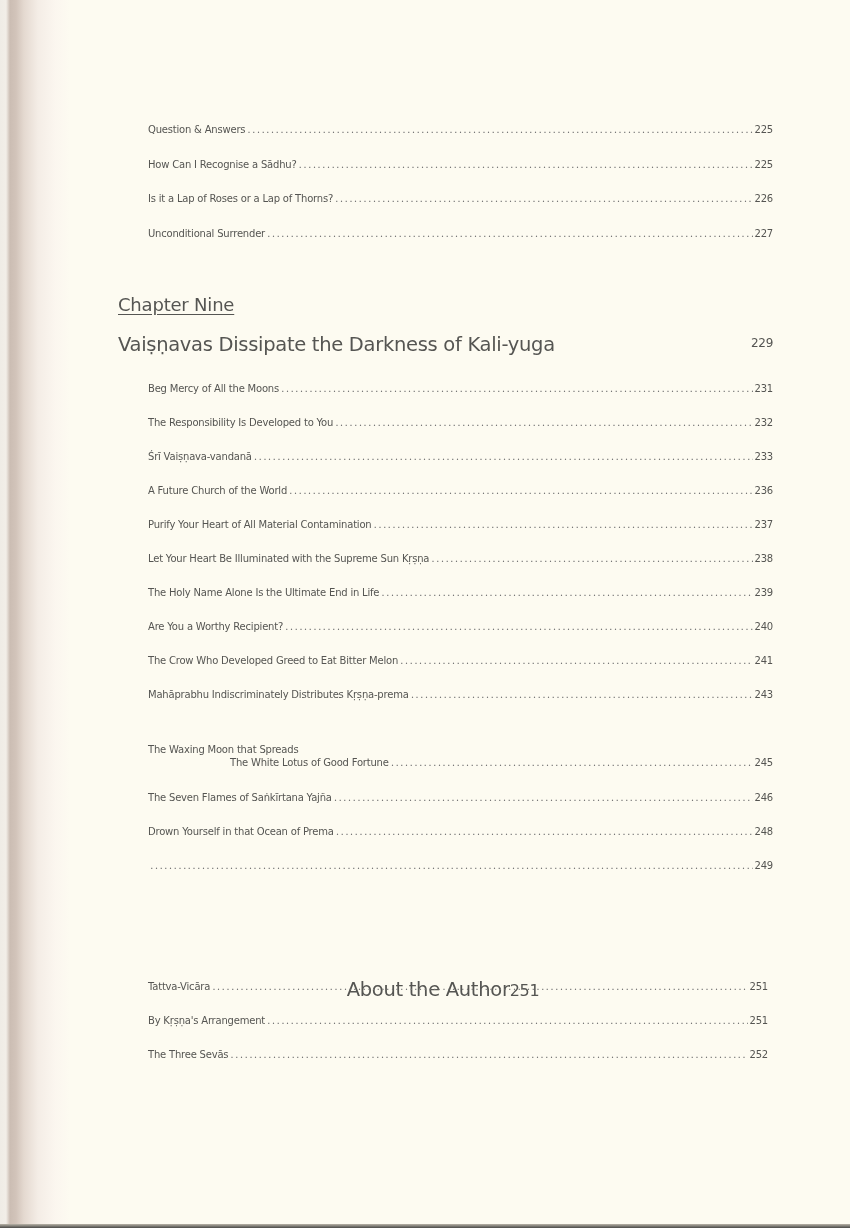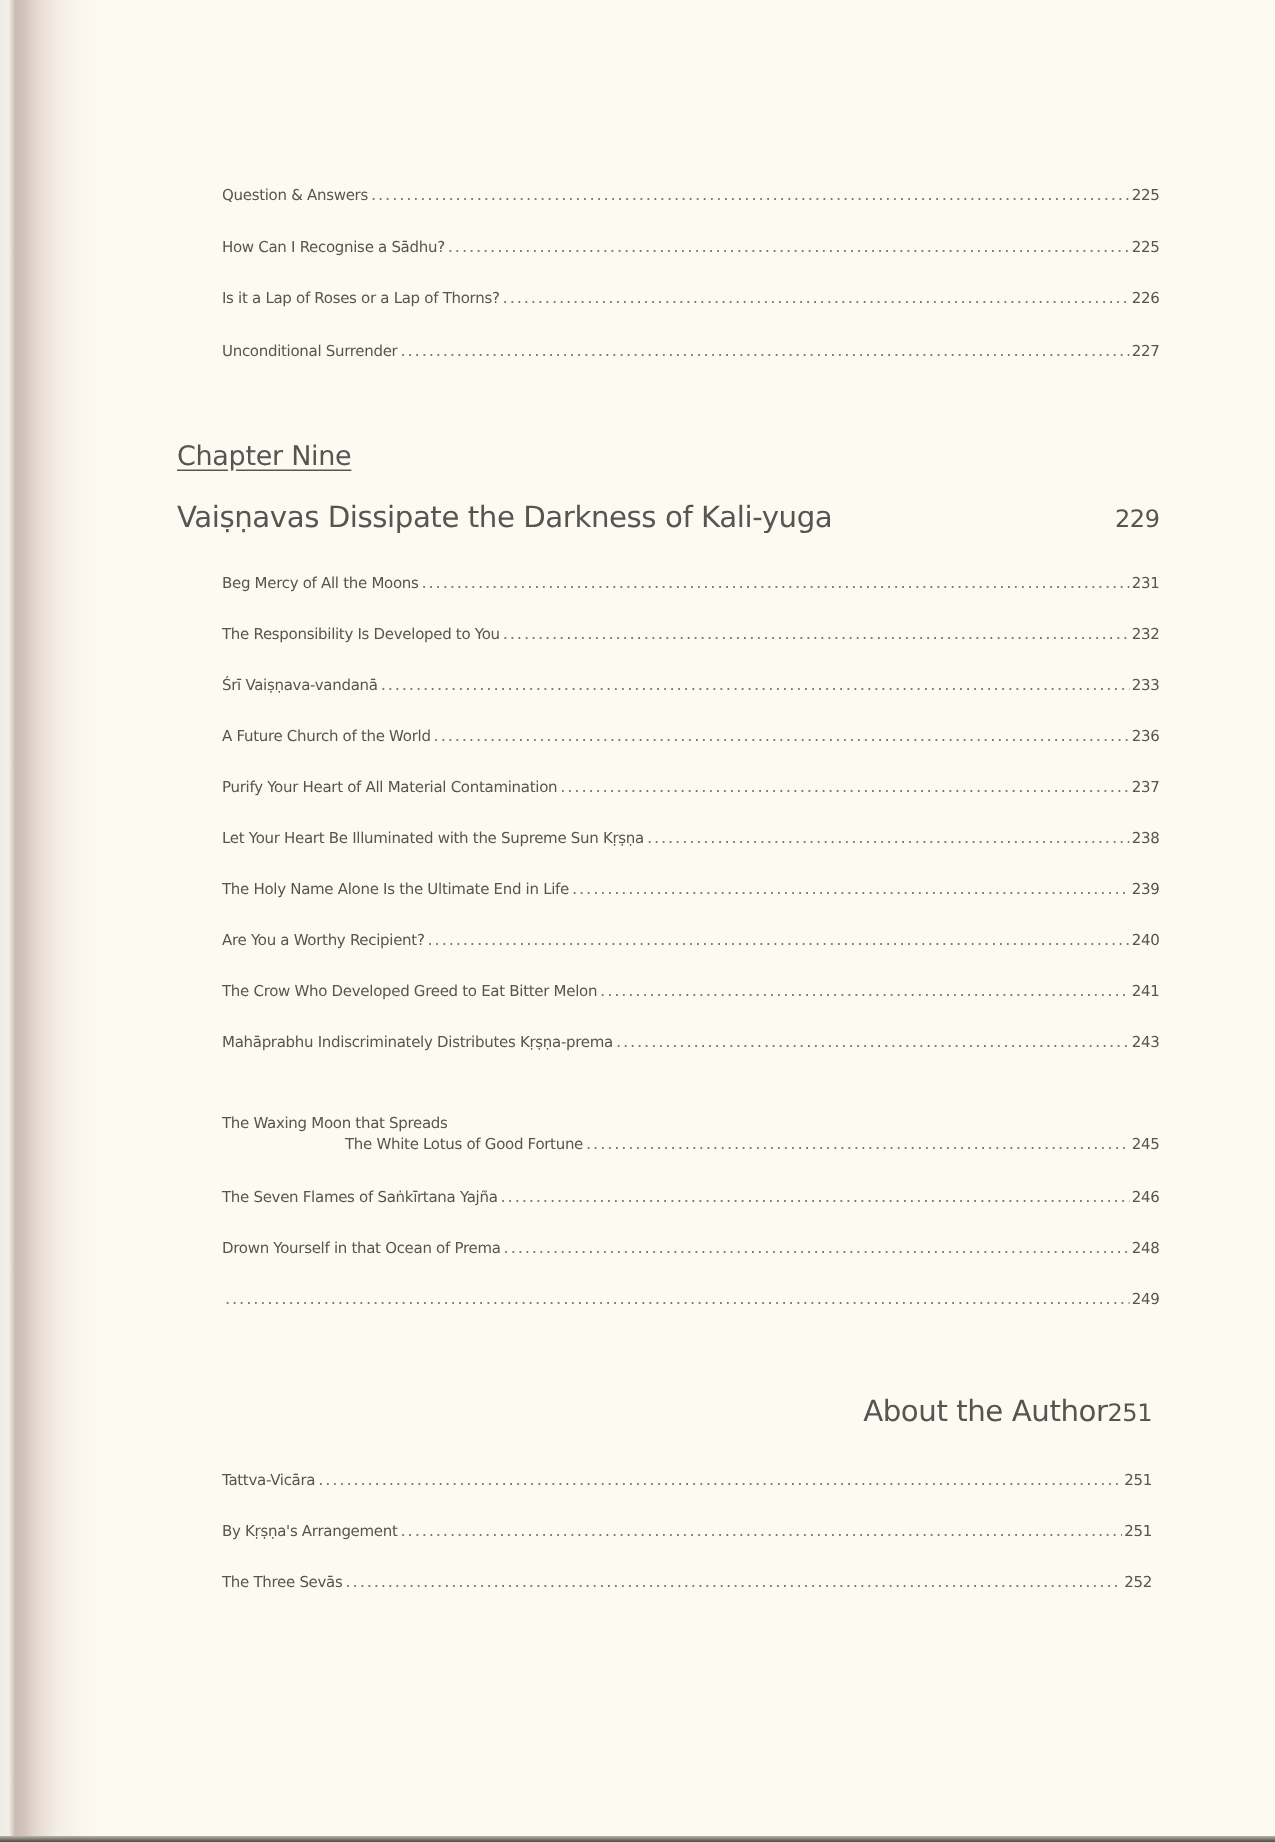--- a/index.html
+++ b/index.html
@@ -34,24 +34,24 @@
   .row .p { flex: 0 0 auto; }
   .row.sub2 { left: 230px; width: 543px; justify-content: flex-end; }
   .chapter-label {
     position: absolute; left: 118px; top: 294px; font-size: 18px;
     text-decoration: underline; text-underline-offset: 3px; letter-spacing: -0.2px;
   }
   .chapter-title {
     position: absolute; left: 118px; top: 333px; width: 655px; font-size: 19.5px;
     display: flex; justify-content: space-between; letter-spacing: -0.3px; gap: 20px;
   }
-  .chapter-title .p { font-size: 16px; padding-top: 3px; }
+  .chapter-title .p { font-size: 12px; padding-top: 3px; }
   .section-title {
-    position: absolute; left: 118px; top: 929px; width: 650px; font-size: 19.5px;
-    display: flex; justify-content: flex-end; letter-spacing: -0.3px;
+    position: absolute; left: 118px; top: 978px; width: 650px; font-size: 19.5px;
+    display: flex; justify-content: center; letter-spacing: -0.3px;
   }
   .section-title .p { font-size: 16px; padding-top: 3px; }
 </style>
 </head>
 <body>
 
 <div class="gutter"></div>
 
 <div class="toc">
 

